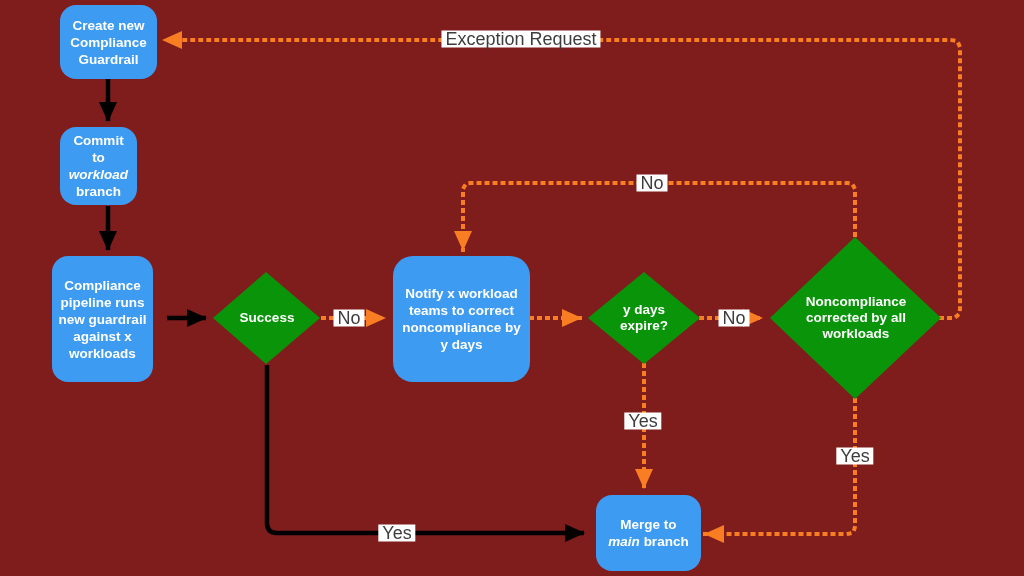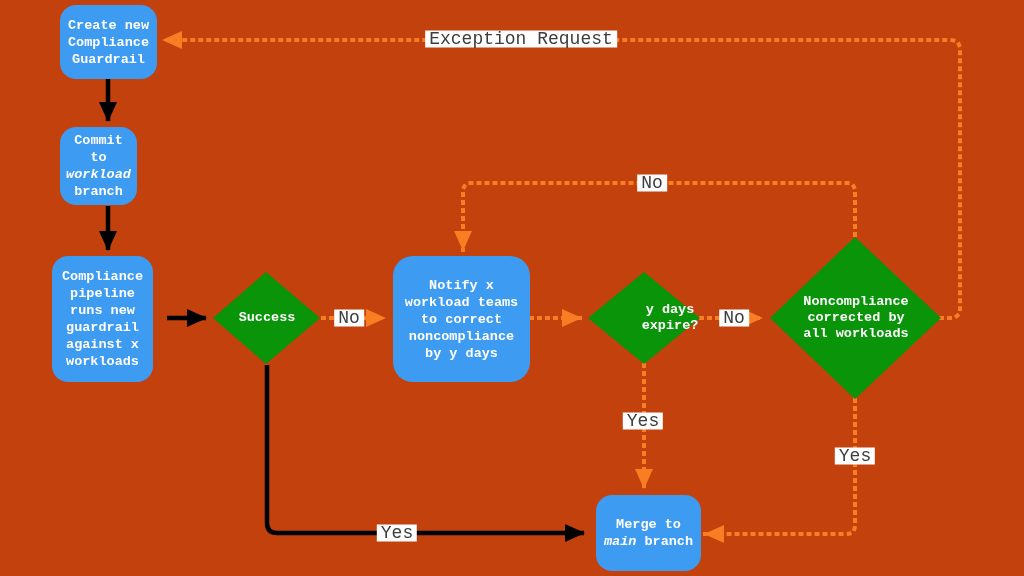--- a/index.html
+++ b/index.html
@@ -1,21 +1,21 @@
 <!DOCTYPE html>
 <html><head>
 <meta charset="utf-8">
 <style>
   html,body{margin:0;padding:0;background:#fff;}
   .canvas{
     position:relative;
     width:1024px;height:576px;
-    background:#c2410c;
+    background:#7f1d1d;
     overflow:hidden;
-    font-family:Liberation Mono, monospace;
+    font-family:Liberation Sans, sans-serif;
   }
   .connector-layer{
     position:absolute;left:0;top:0;width:1024px;height:576px;
   }
   .od{ 
     fill:none;
     stroke:#F97E23;
     stroke-width:4;
     stroke-dasharray:1 7;
     stroke-linecap:square;
@@ -118,21 +118,21 @@
 
   <div class="node" style="left:596px;top:495px;width:105px;height:76px;">
     <div>Merge to</div>
     <div>
       <span class="it">main</span><span> branch</span>
     </div>
   </div>
 
   <div class="diamond-label" style="left:267px;top:318px;">Success</div>
 
-  <div class="diamond-label" style="left:670px;top:318px;">
+  <div class="diamond-label" style="left:644px;top:318px;">
     <div>y days</div>
     <div>expire?</div>
   </div>
 
   <div class="diamond-label" style="left:856px;top:318px;width:122px;">Noncompliance corrected by all workloads</div>
 
   <div class="edge-label" style="left:521px;top:39px;">Exception Request</div>
 
   <div class="edge-label" style="left:349px;top:318px;">No</div>
 

